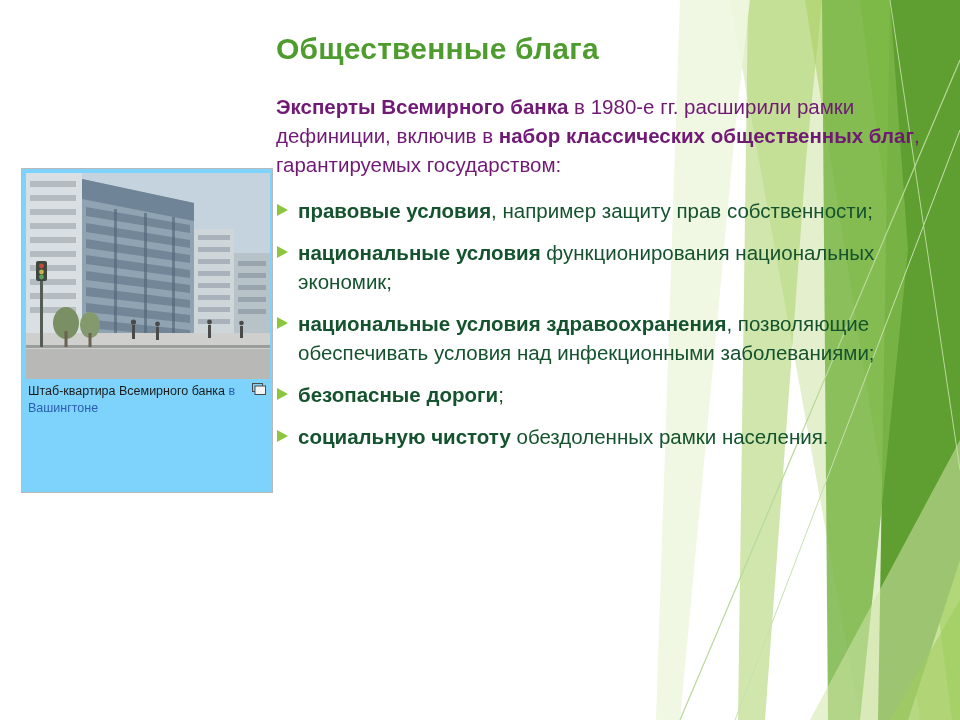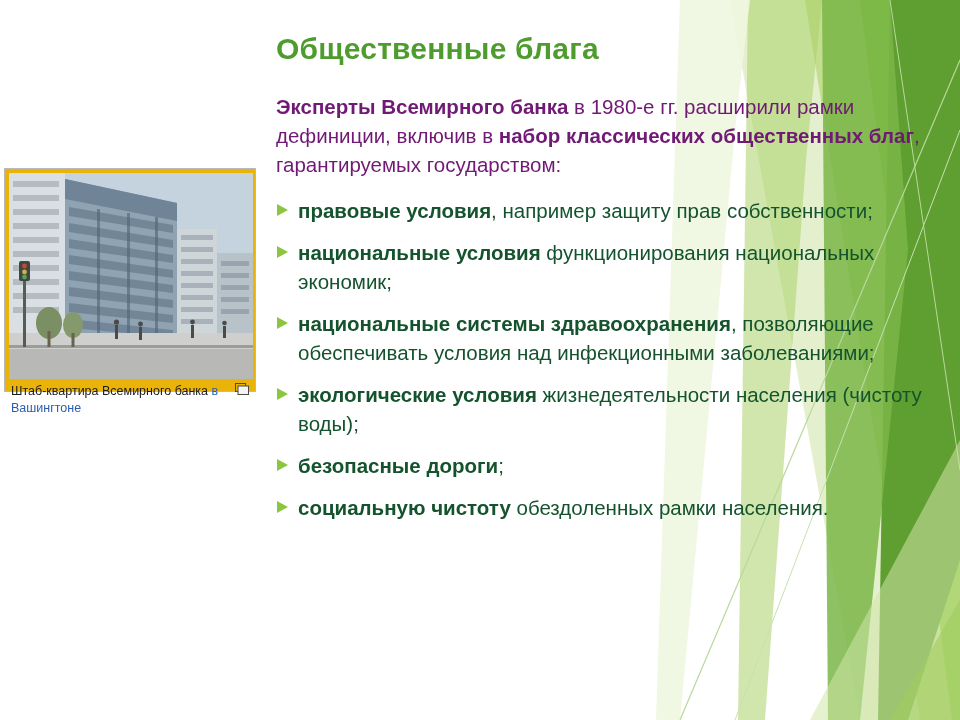--- a/index.html
+++ b/index.html
@@ -77,25 +77,25 @@
   .bullet-text {
     font-size: 20.5px;
     line-height: 29px;
     color: #14532d;
   }
   .bullet-text b { font-weight: bold; }
 
   
   .photo-card {
     position: absolute;
-    left: 4px;
+    left: 21px;
     top: 168px;
     width: 252px;
-    height: 224px;
-    background: #eab308;
+    height: 325px;
+    background: #7dd3fc;
     border: 1px solid #b9b9b9;
     box-sizing: border-box;
   }
   .photo {
     position: absolute;
     left: 4px;
     top: 4px;
     width: 244px;
     height: 206px;
     overflow: hidden;
@@ -166,29 +166,21 @@
         </svg>
       </span>
       <span class="bullet-text"><b>национальные условия</b><span> функционирования национальных экономик;</span></span>
     </div>
     <div class="bullet">
       <span class="bullet-marker">
         <svg width="14" height="14" viewBox="0 0 14 14" xmlns="http://www.w3.org/2000/svg">
           <polygon points="1,1 12,7 1,13" fill="#8cc63f"></polygon>
         </svg>
       </span>
-      <span class="bullet-text"><b>национальные системы здравоохранения</b><span>, позволяющие обеспечивать условия над инфекционными заболеваниями;</span></span>
-    </div>
-    <div class="bullet">
-      <span class="bullet-marker">
-        <svg width="14" height="14" viewBox="0 0 14 14" xmlns="http://www.w3.org/2000/svg">
-          <polygon points="1,1 12,7 1,13" fill="#8cc63f"></polygon>
-        </svg>
-      </span>
-      <span class="bullet-text"><b>экологические условия</b><span> жизнедеятельности населения (чистоту воды);</span></span>
+      <span class="bullet-text"><b>национальные условия здравоохранения</b><span>, позволяющие обеспечивать условия над инфекционными заболеваниями;</span></span>
     </div>
     <div class="bullet">
       <span class="bullet-marker">
         <svg width="14" height="14" viewBox="0 0 14 14" xmlns="http://www.w3.org/2000/svg">
           <polygon points="1,1 12,7 1,13" fill="#8cc63f"></polygon>
         </svg>
       </span>
       <span class="bullet-text"><b>безопасные дороги</b><span>;</span></span>
     </div>
     <div class="bullet">

